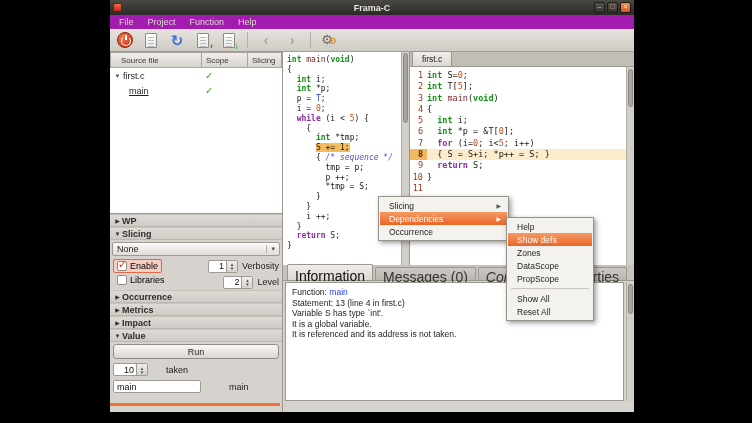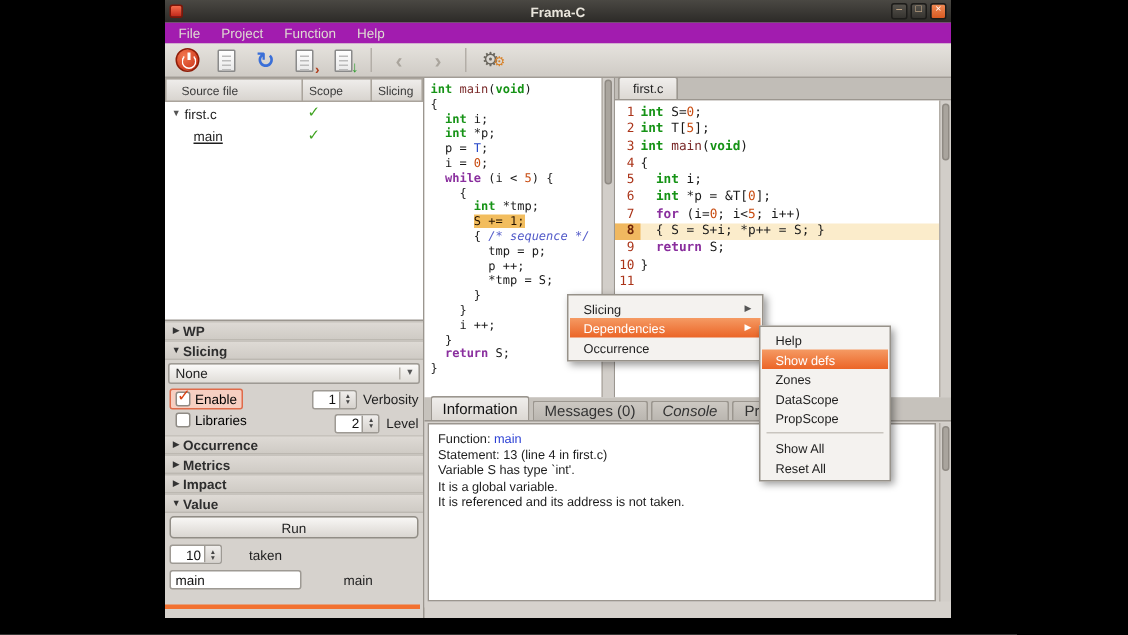--- a/index.html
+++ b/index.html
@@ -84,21 +84,21 @@
   .src-body{position:absolute;top:15px;left:0;right:8px;bottom:0;background:#fff;overflow:hidden;padding-top:3px;}
   .sline{display:flex;font-family:"DejaVu Sans Mono",monospace;font-size:8.5px;line-height:11.3px;white-space:pre;color:#1a1a1a;}
   .lnum{width:17px;text-align:right;padding-right:4px;color:#aa3318;flex:none;}
   .sline.hl-line{background:#fbeccb;}
   .sline.hl-line .lnum{background:#f0b860;color:#6e2408;font-weight:bold;}
   .right-scroll{position:absolute;right:0;top:15px;bottom:0;width:8px;background:#d2cec9;border-left:1px solid #b3aea7;}
 
   
   .bottom-panel{position:absolute;left:173px;top:265px;right:0;height:140px;background:#d6d2cd;}
   .bottom-tabbar{height:16px;display:flex;align-items:flex-end;border-bottom:1px solid #9b968f;background:#c6c2bc;padding-left:2px;}
-  .tab{height:13px;font-size:10px;padding:1px 7px 0 7px;background:linear-gradient(#ccc8c2,#bab6b0);border:1px solid #9b968f;border-bottom:none;margin-left:2px;border-radius:2px 2px 0 0;color:#333;white-space:nowrap;}
+  .tab{height:13px;font-size:14px;padding:1px 7px 0 7px;background:linear-gradient(#ccc8c2,#bab6b0);border:1px solid #9b968f;border-bottom:none;margin-left:2px;border-radius:2px 2px 0 0;color:#333;white-space:nowrap;}
   .tab.active{height:16px;padding-top:3px;background:linear-gradient(#f0eeec,#dcd8d3);color:#111;}
   .tab.italic{font-style:italic;}
   .info-box{position:absolute;left:2px;right:10px;top:17px;bottom:4px;background:#fff;border:1px solid #9b968f;padding:4px 6px;overflow:hidden;}
   .info-line{font-size:8.5px;line-height:10.6px;color:#1c1c1c;white-space:pre-wrap;}
   .bottom-scroll{position:absolute;right:0;top:17px;bottom:4px;width:8px;background:#d2cec9;border-left:1px solid #b3aea7;}
 
   
   .t-k{color:#169316;font-weight:bold;}
   .t-c{color:#8a2f9e;font-weight:bold;}
   .t-n{color:#c84b10;}

